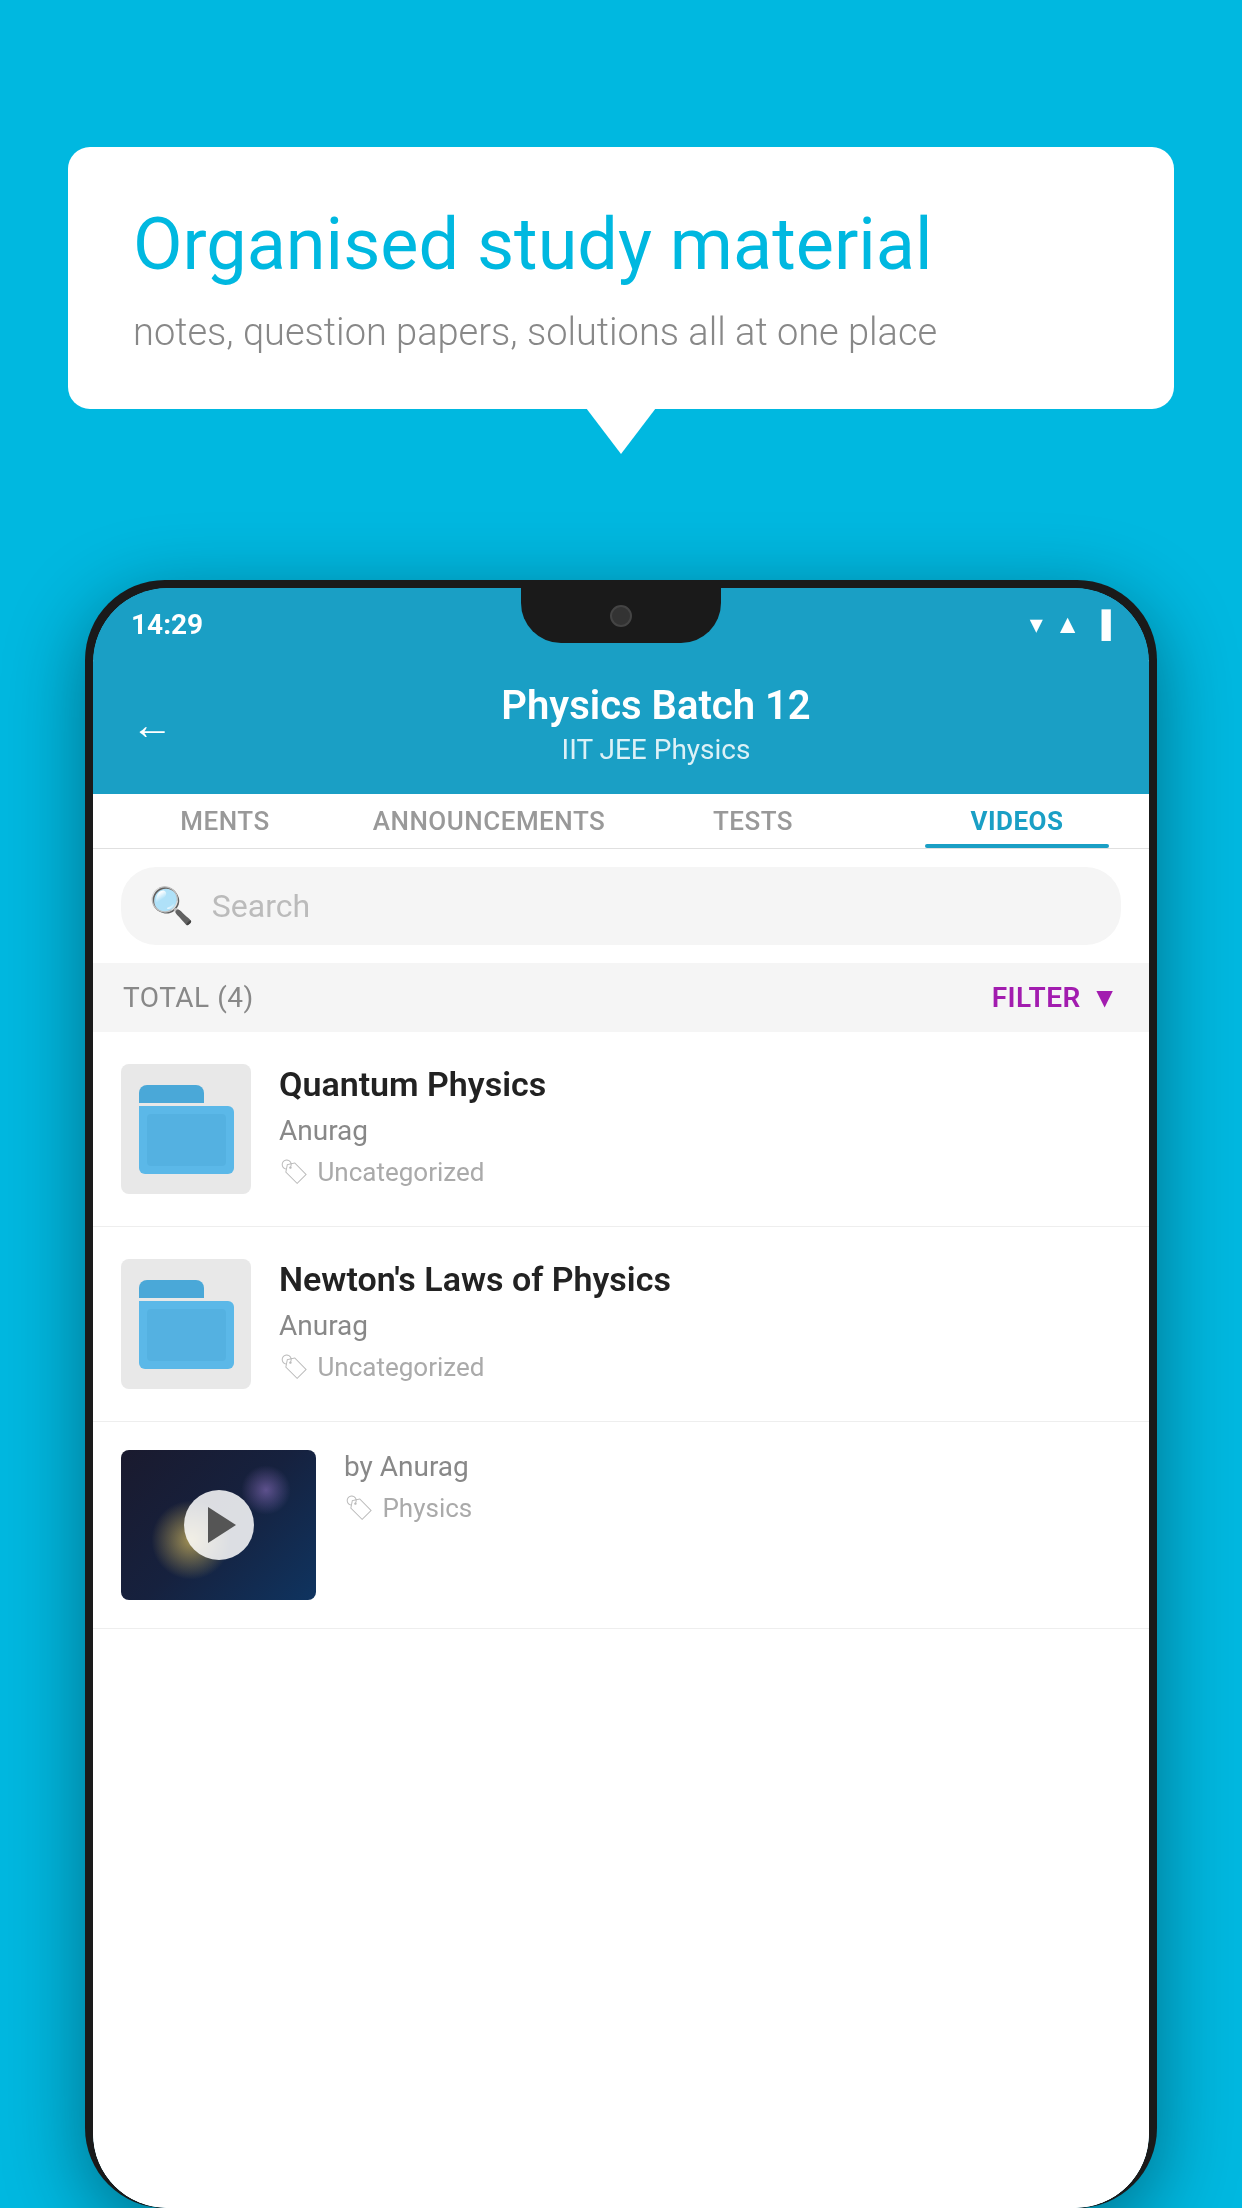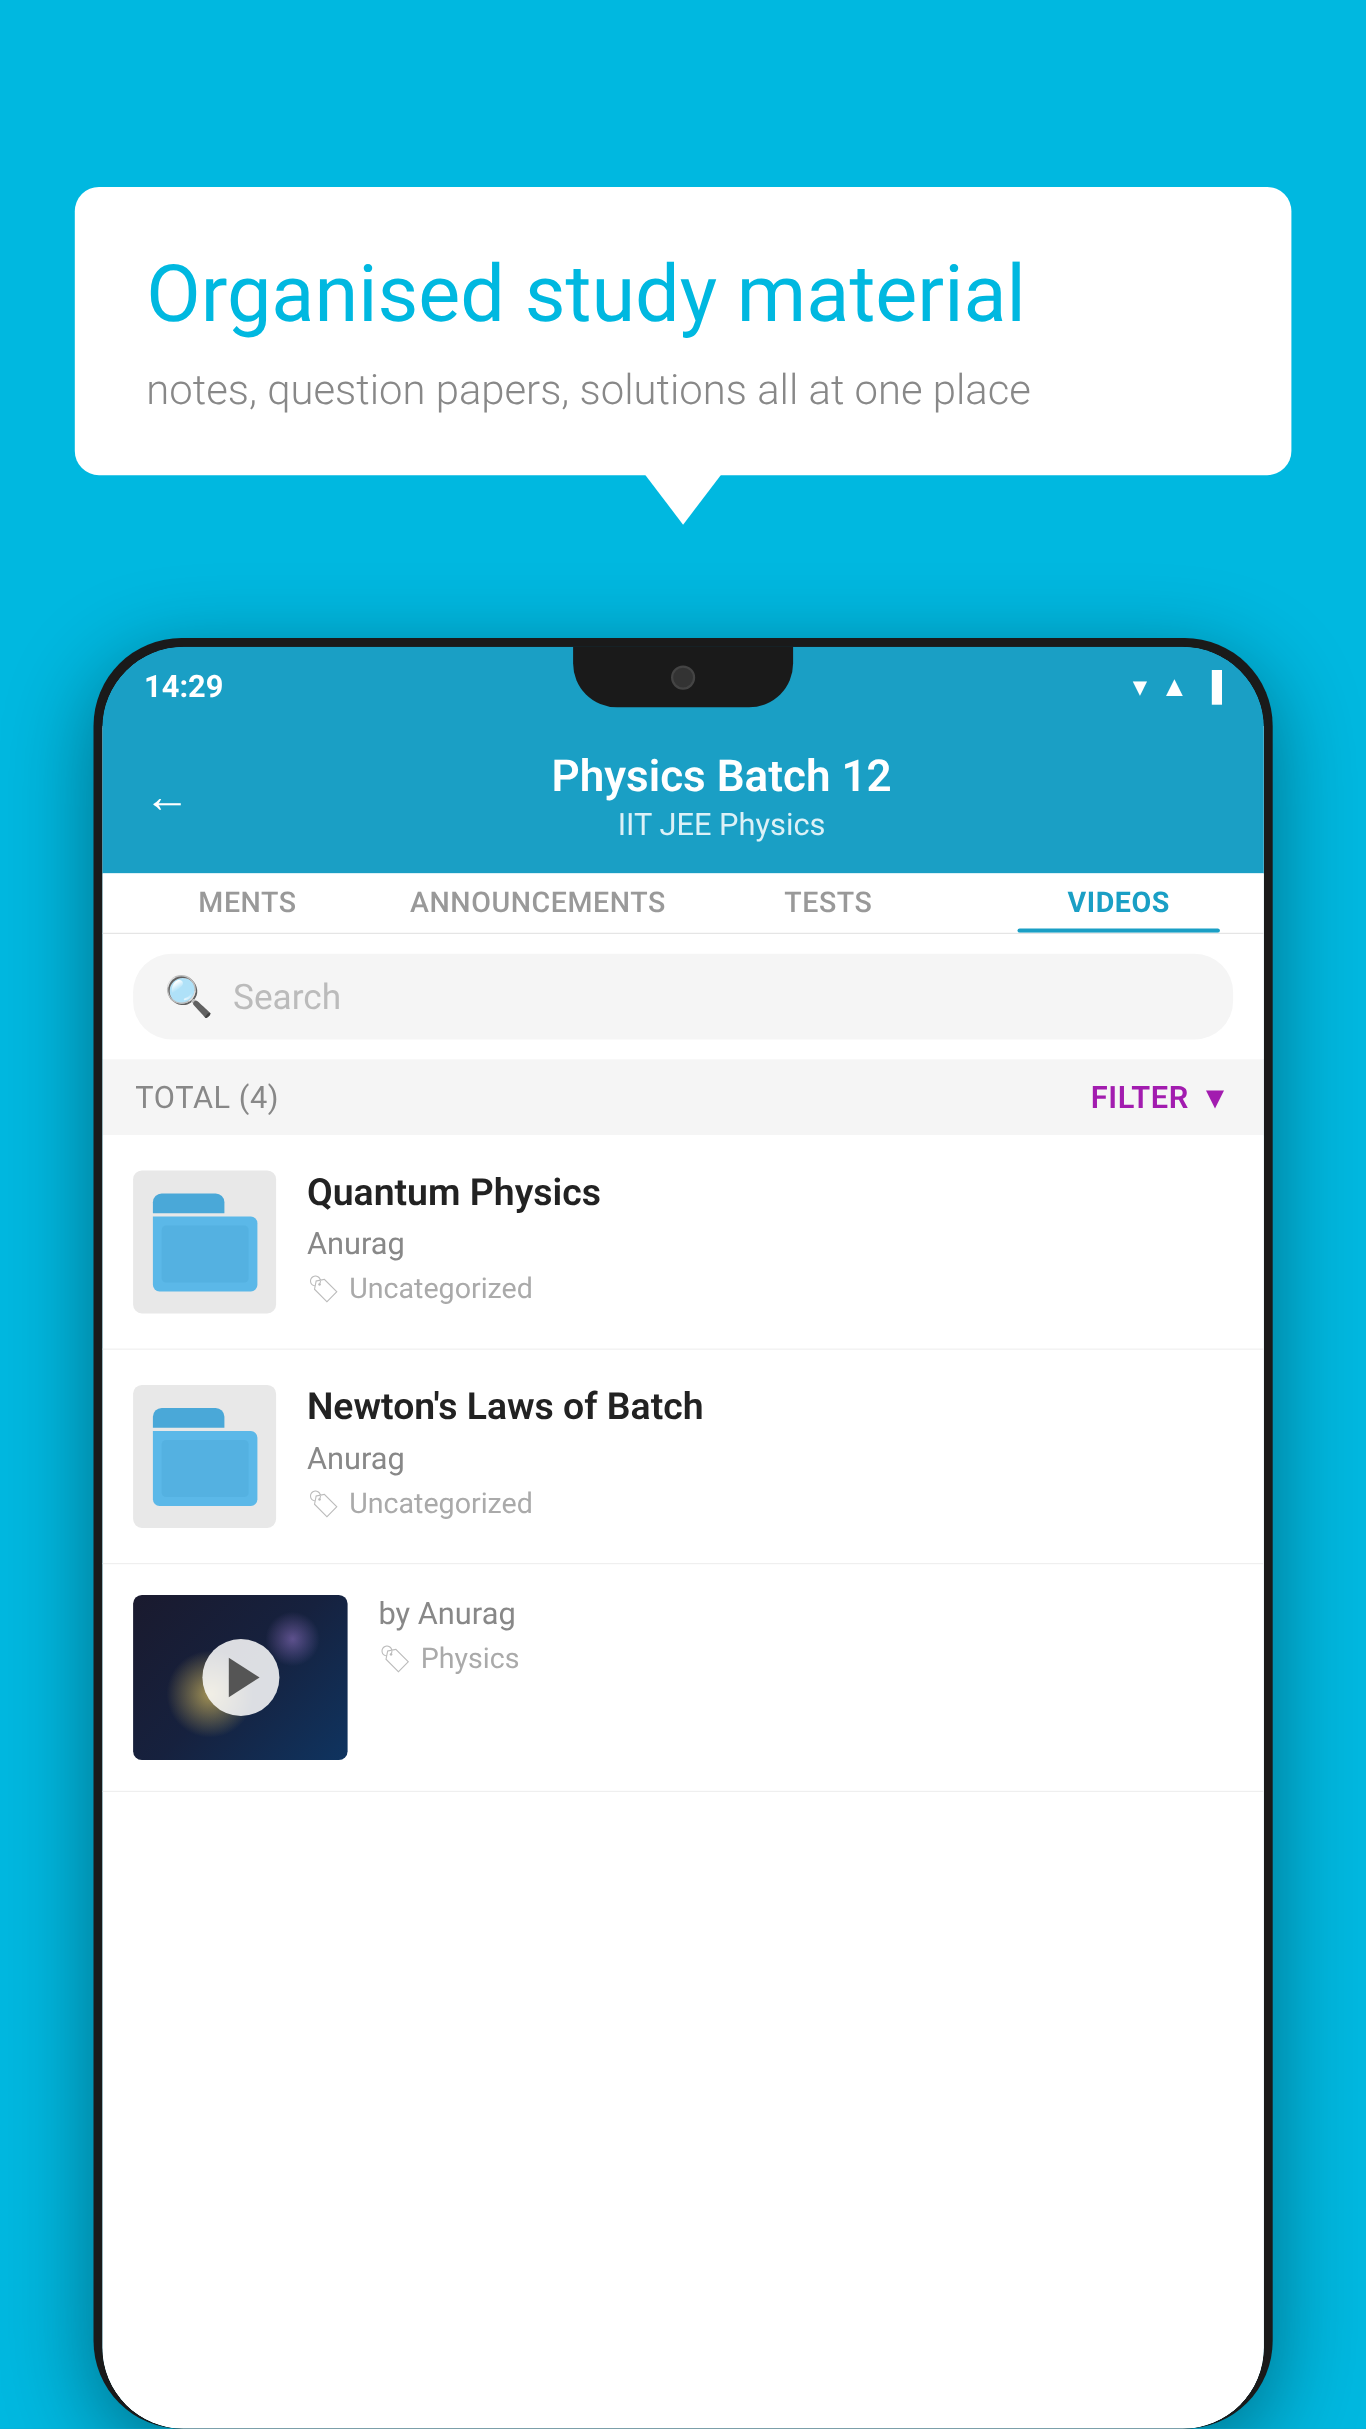--- a/index.html
+++ b/index.html
@@ -9,21 +9,21 @@
       height: 2208px;
       background-color: #00B8E0;
       font-family: -apple-system, BlinkMacSystemFont, 'Segoe UI', Roboto, sans-serif;
       overflow: hidden;
       position: relative;
     }
 
     
     .speech-bubble-container {
       position: absolute;
-      top: 170px;
+      top: 147px;
       left: 68px;
       right: 68px;
       border-radius: 30px;
     }
 
     .speech-bubble {
       background: white;
       border-radius: 22px;
       padding: 55px 65px;
       position: relative;
@@ -518,21 +518,21 @@
           <div class="video-item">
             <div class="video-thumb">
               <div class="folder-icon">
                 <div class="folder-top"></div>
                 <div class="folder-body">
                   <div class="folder-inner"></div>
                 </div>
               </div>
             </div>
             <div class="video-info">
-              <div class="video-title">Newton's Laws of Batch</div>
+              <div class="video-title">Newton's Laws of Physics</div>
               <div class="video-author">Anurag</div>
               <div class="video-tag">
                 <span class="tag-icon">🏷</span>
                 <span>Uncategorized</span>
               </div>
             </div>
           </div>
 
           <div class="video-item-thumb">
             <div class="einstein-thumb">

